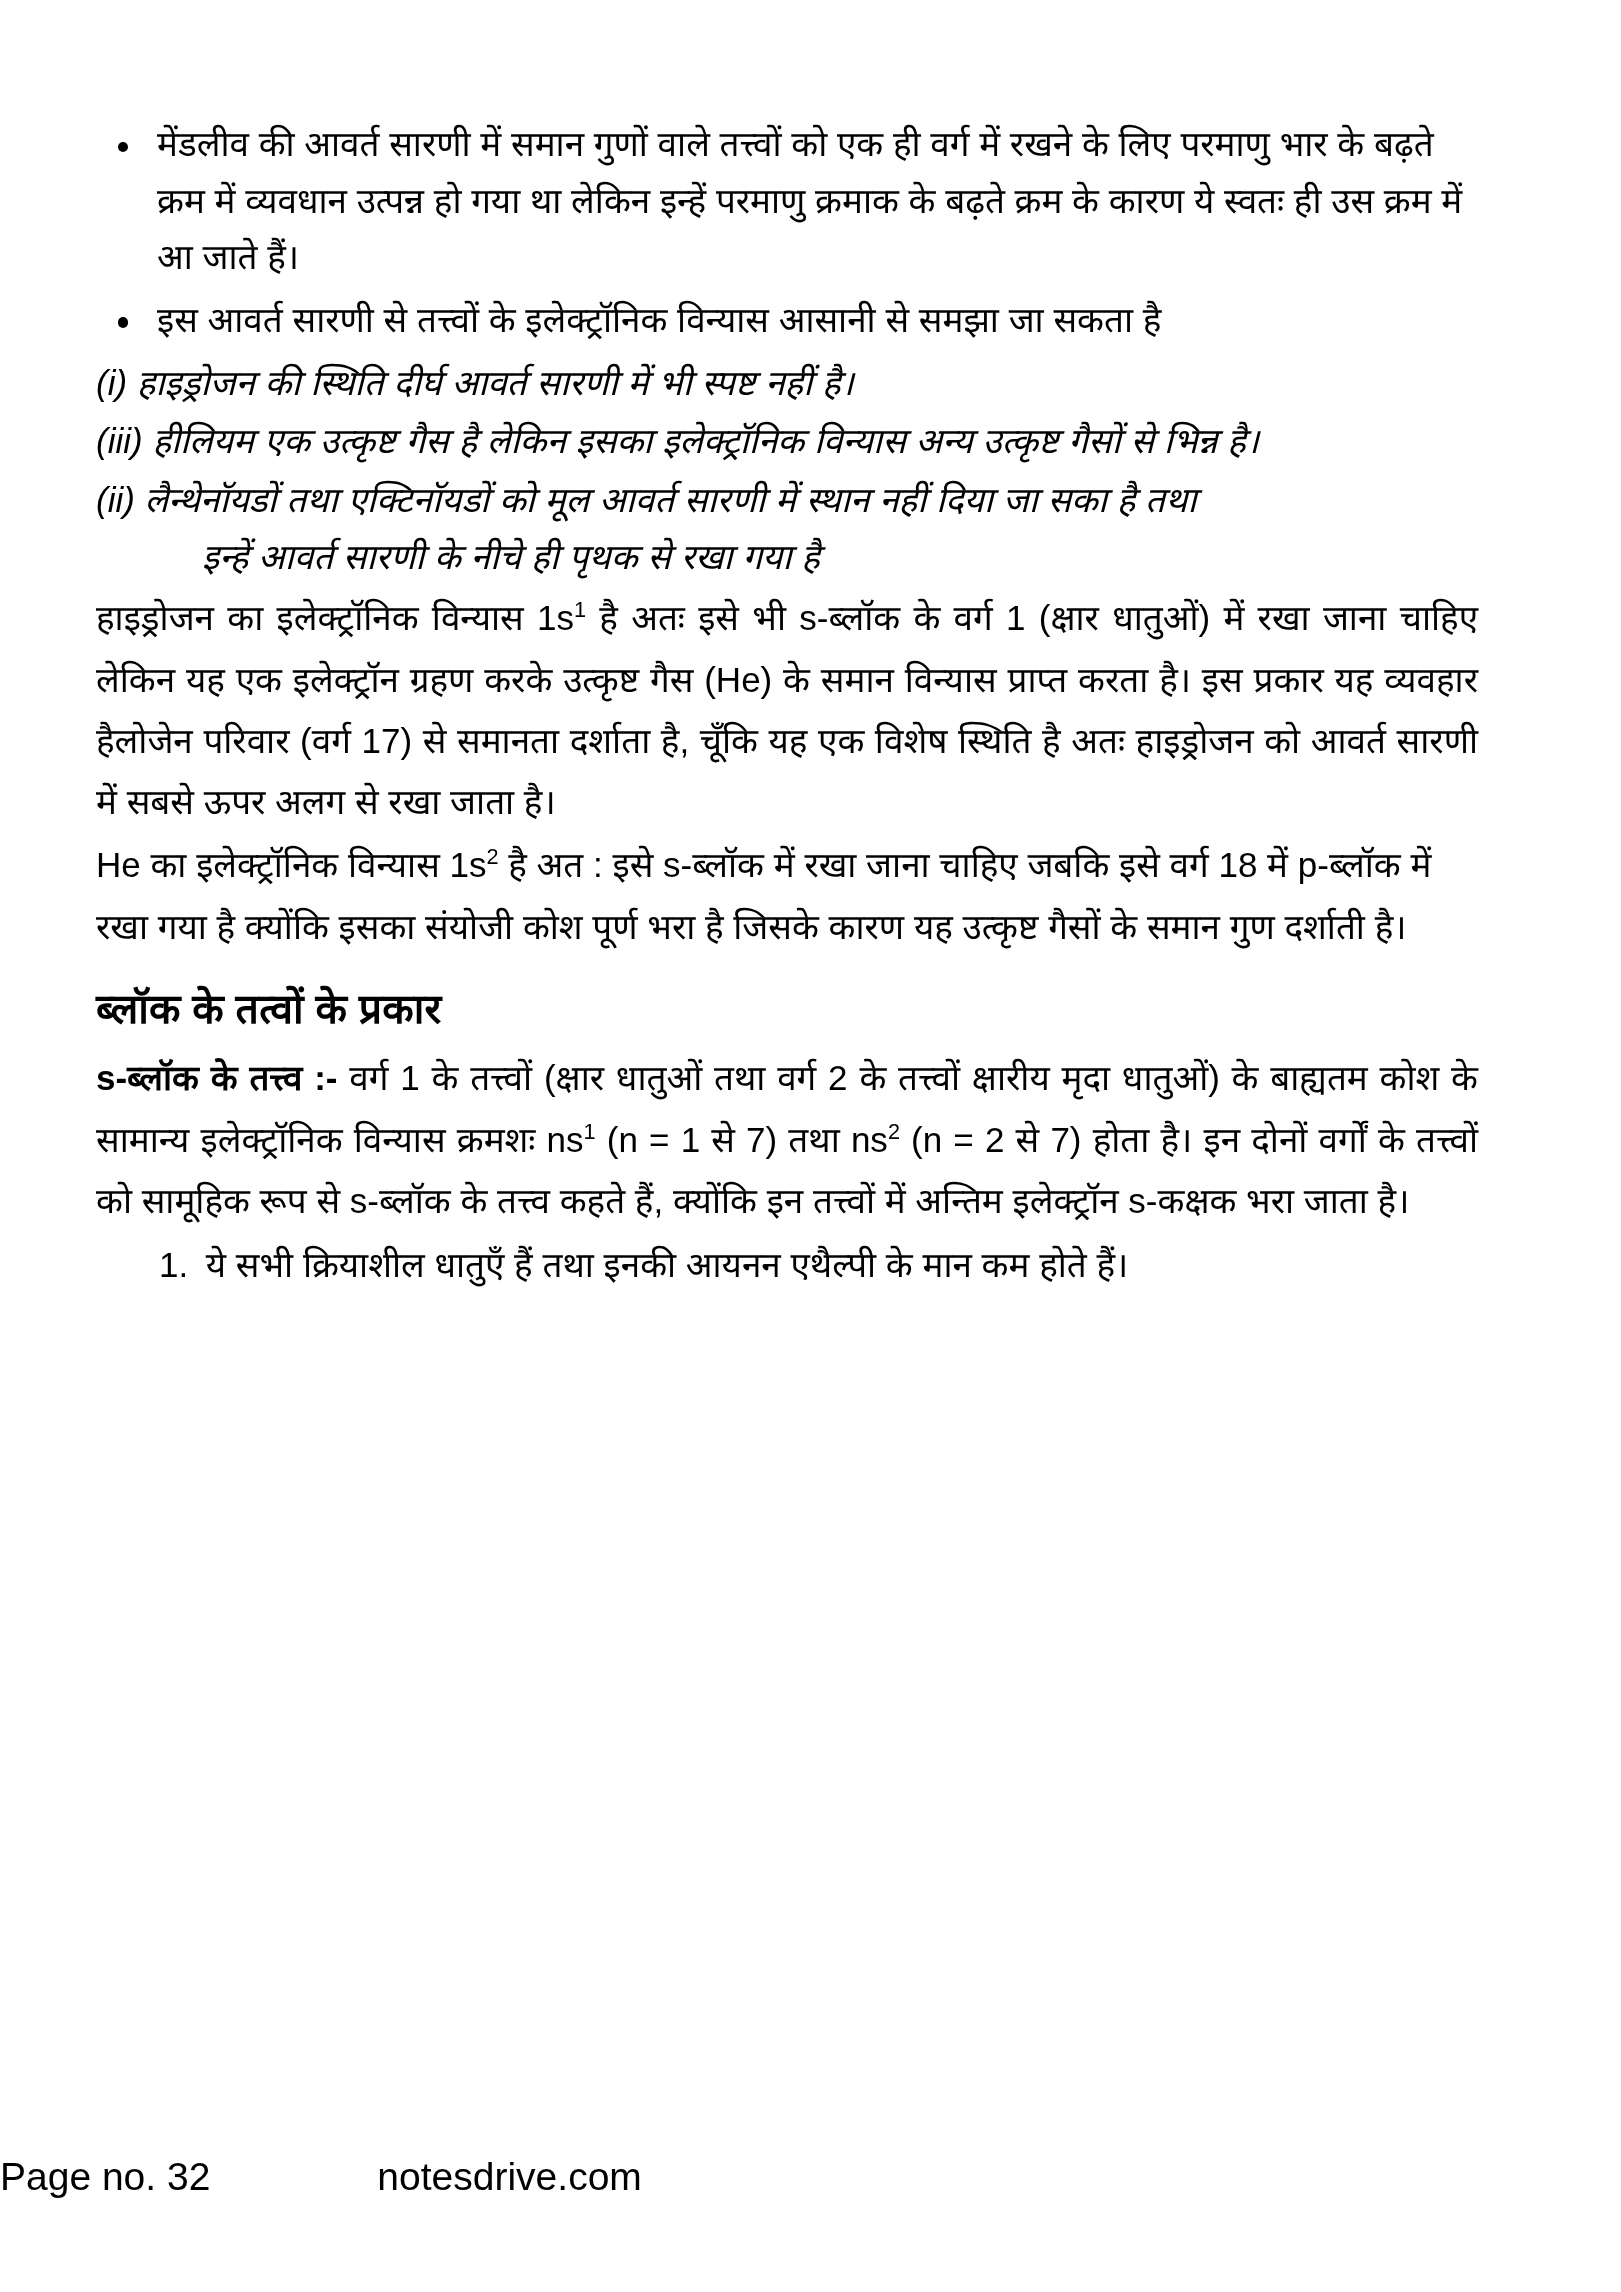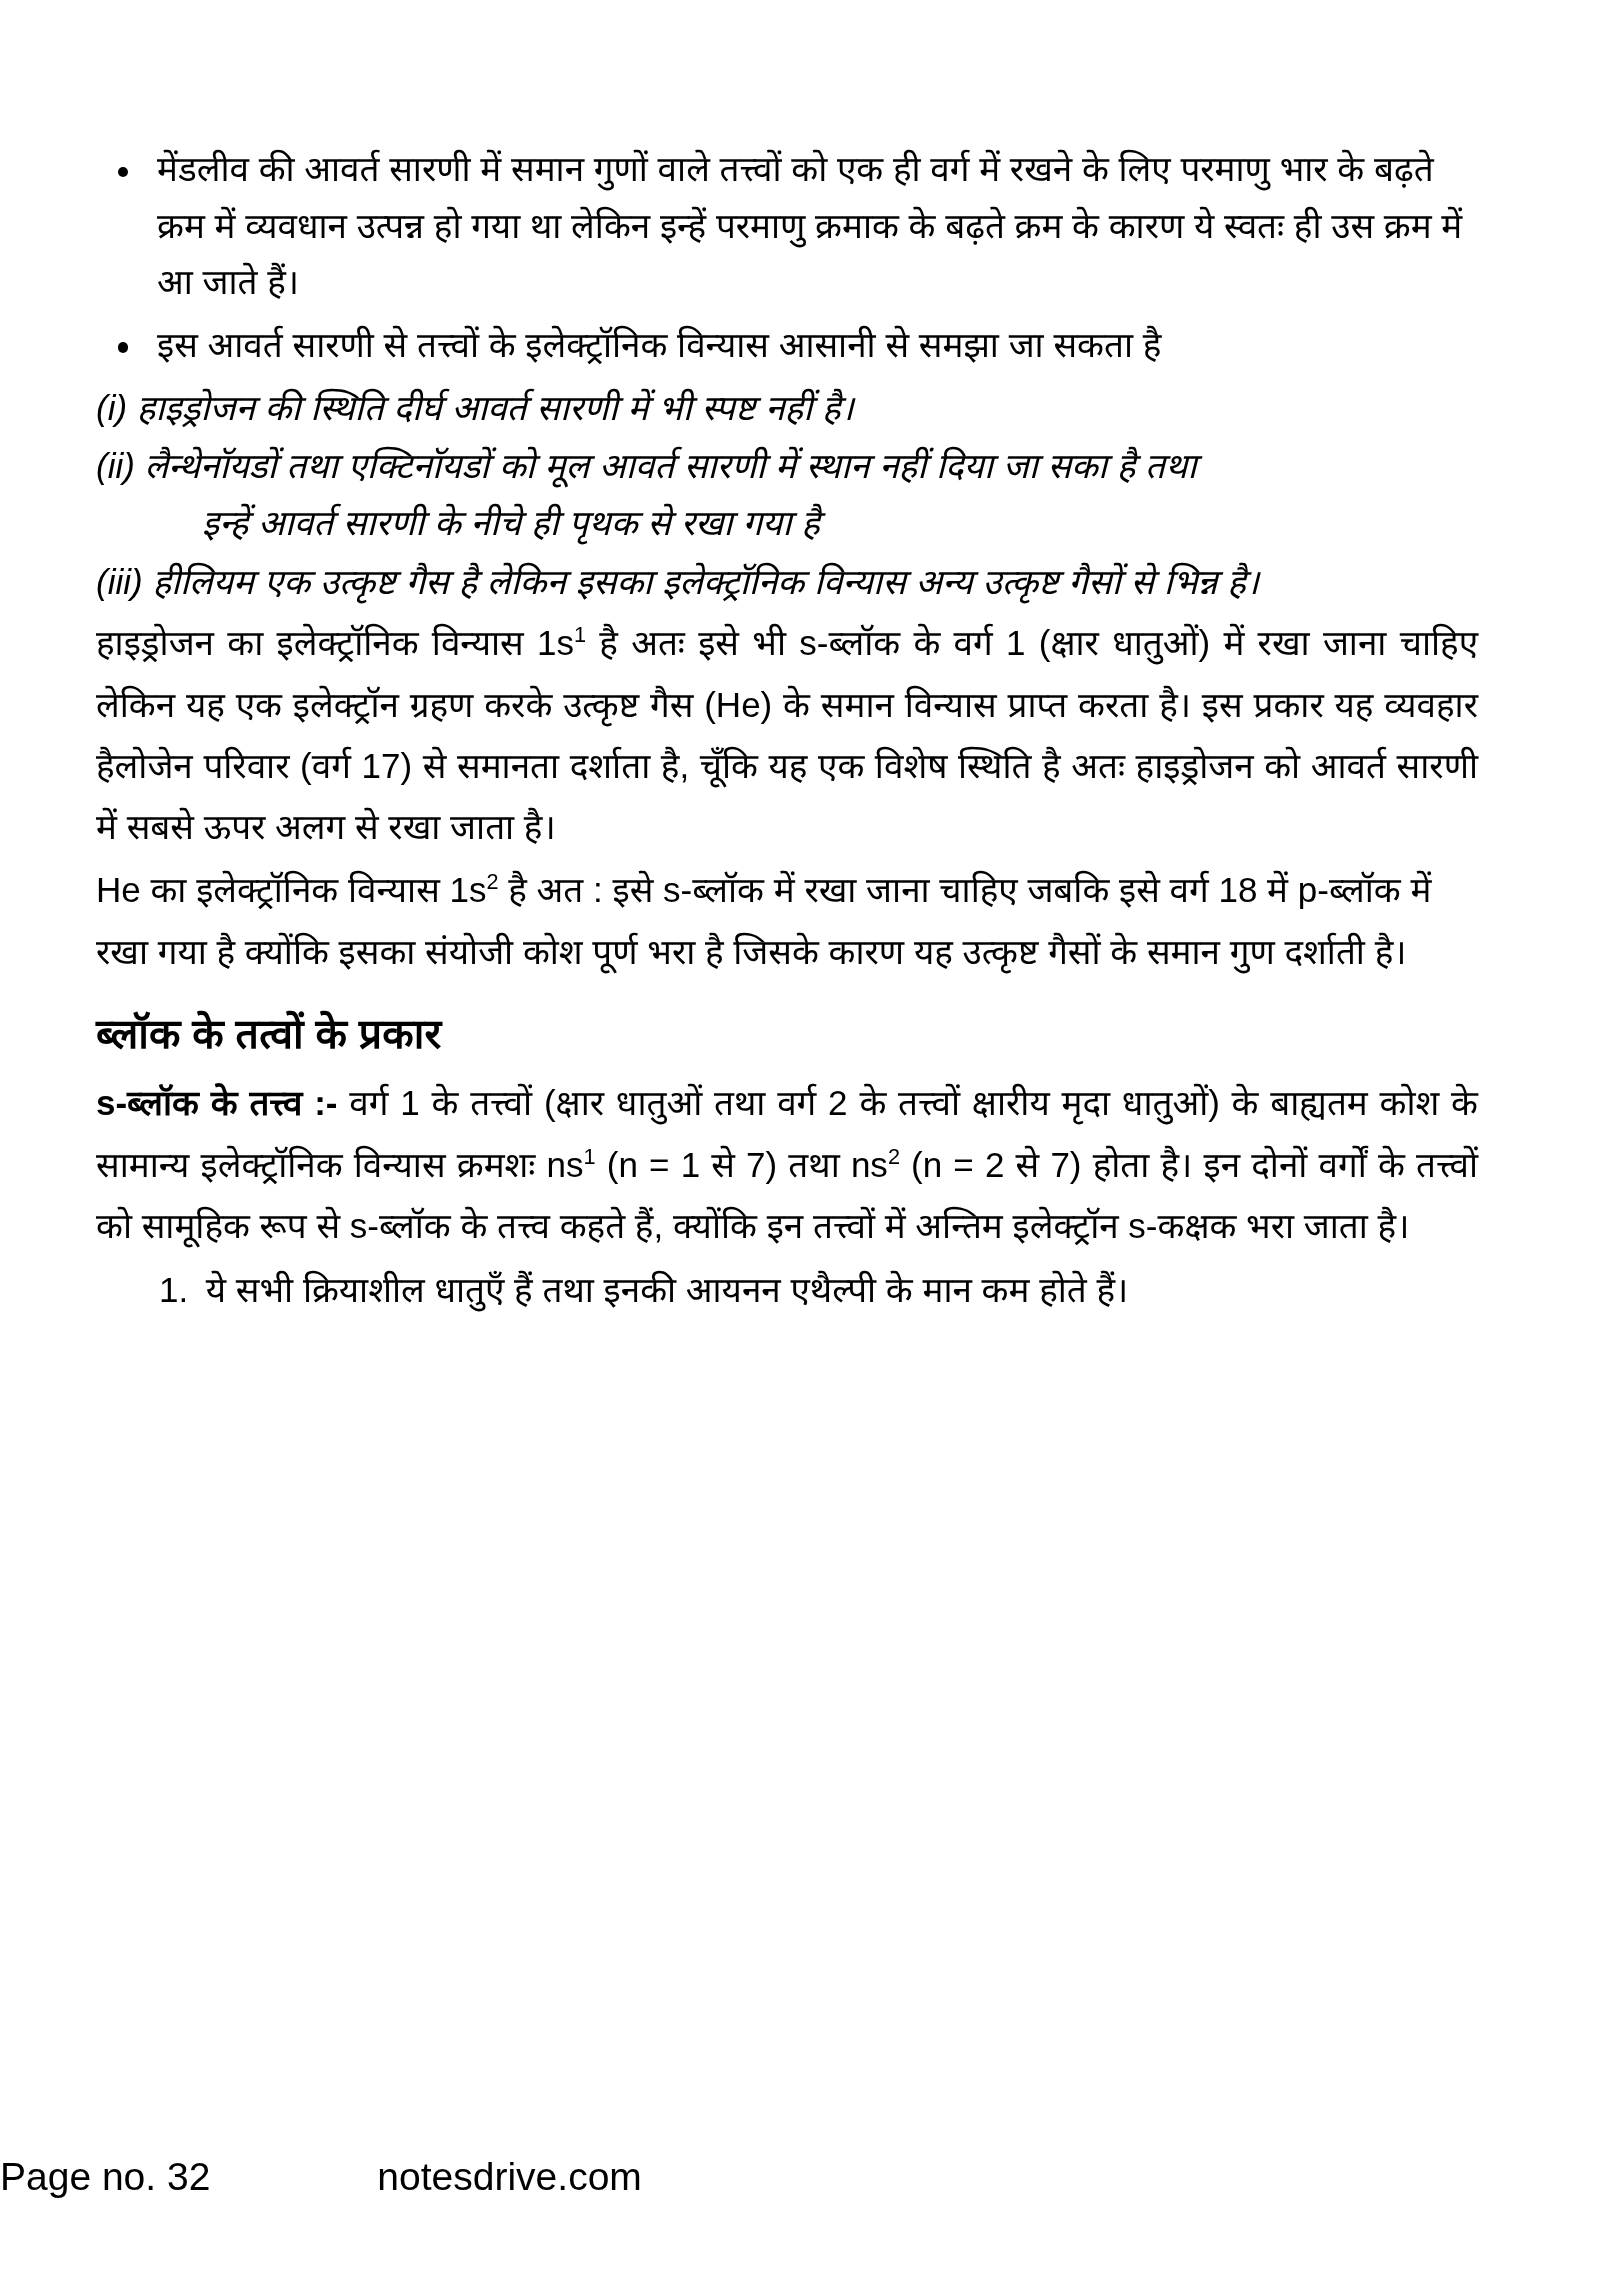--- a/index.html
+++ b/index.html
@@ -15,21 +15,20 @@
     position: relative;
     width: 1621px;
     height: 2293px;
     background: #ffffff;
     box-sizing: border-box;
     padding: 116px 147px 0 96px;
     overflow: hidden;
   }
   .content {
     width: 1382px;
-    margin-top: 25px;
   }
 
   
   ul.bullets {
     list-style: none;
     margin: 0 0 0 0;
     padding: 0;
   }
   ul.bullets > li {
     position: relative;
@@ -132,28 +131,28 @@
       <li>इस आवर्त सारणी से तत्त्वों के इलेक्ट्रॉनिक विन्यास आसानी से समझा जा सकता है</li>
     </ul>
 
 
     <p class="roman">
       <span>(i)</span>
       <span>हाइड्रोजन की स्थिति दीर्घ आवर्त सारणी में भी स्पष्ट नहीं है।</span>
     </p>
 
     <p class="roman">
+      <span>(iii)</span>
+      <span>हीलियम एक उत्कृष्ट गैस है लेकिन इसका इलेक्ट्रॉनिक विन्यास अन्य उत्कृष्ट गैसों से भिन्न है।</span>
+    </p>
+
+    <p class="roman">
       <span>(ii)</span>
       <span>लैन्थेनॉयडों तथा एक्टिनॉयडों को मूल आवर्त सारणी में स्थान नहीं दिया जा सका है तथा</span>
       <span class="cont-indent">इन्हें आवर्त सारणी के नीचे ही पृथक से रखा गया है</span>
-    </p>
-
-    <p class="roman">
-      <span>(iii)</span>
-      <span>हीलियम एक उत्कृष्ट गैस है लेकिन इसका इलेक्ट्रॉनिक विन्यास अन्य उत्कृष्ट गैसों से भिन्न है।</span>
     </p>
 
 
     <p class="para"><span>हाइड्रोजन का इलेक्ट्रॉनिक विन्यास 1s</span><sup>1</sup><span> है अतः इसे भी s-ब्लॉक के वर्ग 1 (क्षार धातुओं) में रखा जाना चाहिए लेकिन यह एक इलेक्ट्रॉन ग्रहण करके उत्कृष्ट गैस (He) के समान विन्यास प्राप्त करता है। इस प्रकार यह व्यवहार हैलोजेन परिवार (वर्ग 17) से समानता दर्शाता है, चूँकि यह एक विशेष स्थिति है अतः हाइड्रोजन को आवर्त सारणी में सबसे ऊपर अलग से रखा जाता है।</span></p>
 
     <p class="para last-left"><span>He का इलेक्ट्रॉनिक विन्यास 1s</span><sup>2</sup><span> है अत : इसे s-ब्लॉक में रखा जाना चाहिए जबकि इसे वर्ग 18 में p-ब्लॉक में रखा गया है क्योंकि इसका संयोजी कोश पूर्ण भरा है जिसके कारण यह उत्कृष्ट गैसों के समान गुण दर्शाती है।</span></p>
 
     <h2 class="sec-head">ब्लॉक के तत्वों के प्रकार</h2>
 
     <p class="para"><span class="bold">s-ब्लॉक के तत्त्व :-</span><span> वर्ग 1 के तत्त्वों (क्षार धातुओं तथा वर्ग 2 के तत्त्वों क्षारीय मृदा धातुओं) के बाह्यतम कोश के सामान्य इलेक्ट्रॉनिक विन्यास क्रमशः ns</span><sup>1</sup><span> (n = 1 से 7) तथा ns</span><sup>2</sup><span> (n = 2 से 7) होता है। इन दोनों वर्गों के तत्त्वों को सामूहिक रूप से s-ब्लॉक के तत्त्व कहते हैं, क्योंकि इन तत्त्वों में अन्तिम इलेक्ट्रॉन s-कक्षक भरा जाता है।</span></p>

